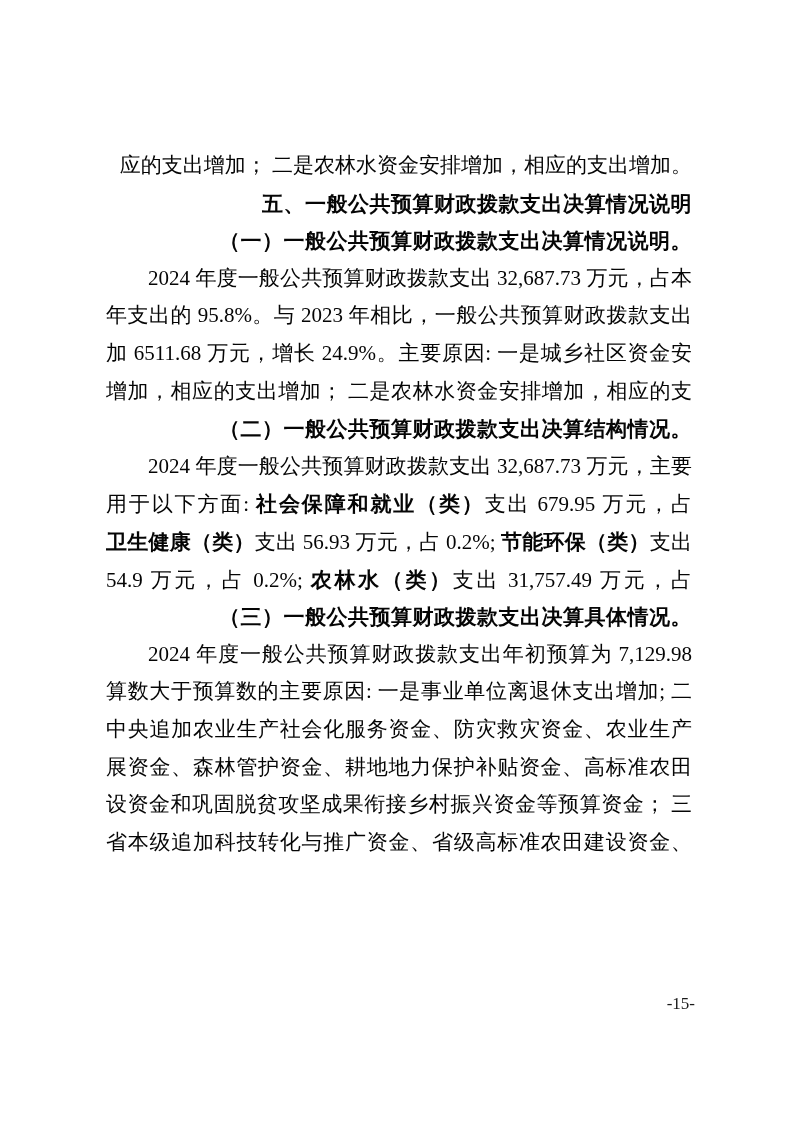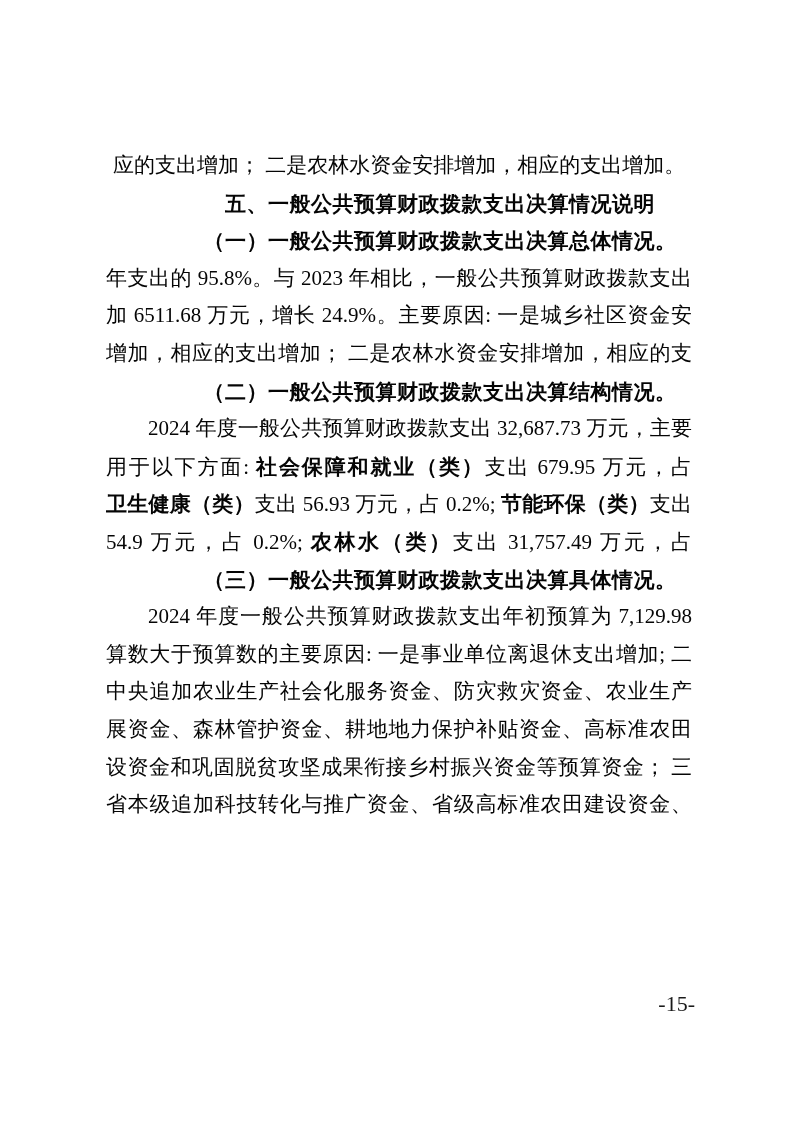--- a/index.html
+++ b/index.html
@@ -19,21 +19,21 @@
   .text-block {
     position: absolute;
     left: 106px;
     top: 147px;
     width: 586px;
   }
   .line {
     height: 37.6px;
     line-height: 37.6px;
     font-size: 21px;
-    text-align: center;
+    text-align: right;
     overflow: hidden;
     white-space: normal;
   }
   .line.fill {
     text-align: justify;
     text-align-last: justify;
   }
   .line.indent {
     text-indent: 42px;
   }
@@ -47,34 +47,35 @@
   .line.heading .seg {
     font-weight: 700;
     font-family: "Liberation Sans", "DejaVu Sans", sans-serif;
     letter-spacing: 0.5px;
     margin-left: 40px;
   }
   .page-number {
     position: absolute;
     top: 993px;
     right: 99px;
-    font-size: 22px;
+    font-size: 17px;
     line-height: 22px;
     font-family: "Liberation Serif", "DejaVu Serif", serif;
     color: #1a1a1a;
   }
 </style>
 </head>
 <body>
 
 <div class="page">
   <main class="text-block">
       <div class="line"><span class="seg">应的支出增加； 二是农林水资金安排增加，相应的支出增加。</span></div>
       <div class="line indent heading"><span class="seg bold">五、一般公共预算财政拨款支出决算情况说明</span></div>
-      <div class="line indent heading"><span class="seg bold">（一）一般公共预算财政拨款支出决算总体情况。</span></div>
+      <div class="line indent heading"><span class="seg bold">（一）一般公共预算财政拨款支出决算情况说明。</span></div>
+      <div class="line fill indent"><span class="seg">2024 年度一般公共预算财政拨款支出 32,687.73 万元，占本</span></div>
       <div class="line fill"><span class="seg">年支出的 95.8%。与 2023 年相比，一般公共预算财政拨款支出增</span></div>
       <div class="line fill"><span class="seg">加 6511.68 万元，增长 24.9%。主要原因: 一是城乡社区资金安排</span></div>
       <div class="line fill"><span class="seg">增加，相应的支出增加； 二是农林水资金安排增加，相应的支出</span></div>
       <div class="line indent heading"><span class="seg bold">（二）一般公共预算财政拨款支出决算结构情况。</span></div>
       <div class="line fill indent"><span class="seg">2024 年度一般公共预算财政拨款支出 32,687.73 万元，主要</span></div>
       <div class="line fill"><span class="seg">用于以下方面: </span><span class="seg bold">社会保障和就业（类）</span><span class="seg">支出 679.95 万元，占 2.1%;</span></div>
       <div class="line fill"><span class="seg bold">卫生健康（类）</span><span class="seg">支出 56.93 万元，占 0.2%; </span><span class="seg bold">节能环保（类）</span><span class="seg">支出</span></div>
       <div class="line fill"><span class="seg">54.9 万元，占 0.2%; </span><span class="seg bold">农林水（类）</span><span class="seg">支出 31,757.49 万元，占 97.1%;</span></div>
       <div class="line indent heading"><span class="seg bold">（三）一般公共预算财政拨款支出决算具体情况。</span></div>
       <div class="line fill indent"><span class="seg">2024 年度一般公共预算财政拨款支出年初预算为 7,129.98</span></div>

